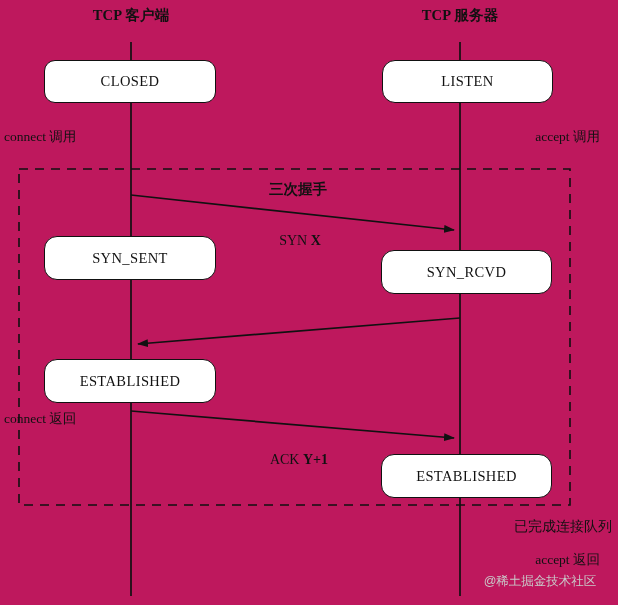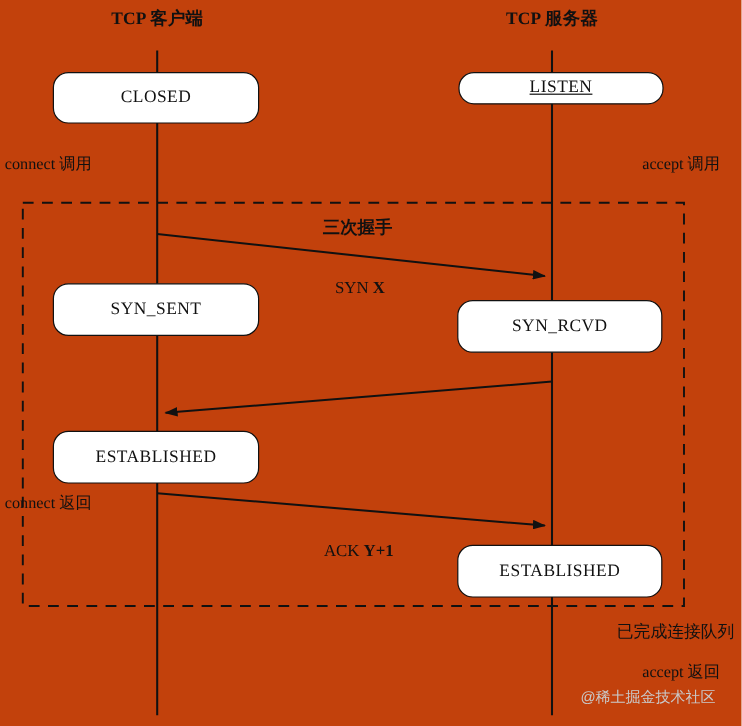--- a/index.html
+++ b/index.html
@@ -4,21 +4,21 @@
 <style>
   html, body {
     margin: 0;
     padding: 0;
     background: #ffffff;
   }
   #diagram-root {
     position: relative;
     width: 618px;
     height: 605px;
-    background: #c2410c;
+    background: #be185d;
     font-family: "Liberation Serif", "DejaVu Serif", serif;
     overflow: hidden;
   }
   .svg-layer {
     position: absolute;
     top: 0;
     left: 0;
     width: 618px;
     height: 605px;
   }
@@ -116,22 +116,22 @@
     <line x1="131" y1="195" x2="454" y2="230" stroke="#111111" stroke-width="1.7" marker-end="url(#arrowhead)"></line>
 
     <line x1="460" y1="318" x2="138" y2="344" stroke="#111111" stroke-width="1.7" marker-end="url(#arrowhead)"></line>
 
     <line x1="131" y1="411" x2="454" y2="438" stroke="#111111" stroke-width="1.7" marker-end="url(#arrowhead)"></line>
   </svg>
 
   <div class="col-header" style="left:131px; top:6px;">TCP 客户端</div>
   <div class="col-header" style="left:460px; top:6px;">TCP 服务器</div>
 
-  <div class="state-box" style="left:44px; top:60px; width:172px; height:43px;">CLOSED</div>
-  <div class="state-box" style="left:382px; top:60px; width:171px; height:27px;text-decoration:underline;">LISTEN</div>
+  <div class="state-box" style="left:44px; top:60px; width:172px; height:43px;border-radius:11px;">CLOSED</div>
+  <div class="state-box" style="left:382px; top:60px; width:171px; height:43px;">LISTEN</div>
   <div class="state-box" style="left:44px; top:236px; width:172px; height:44px;">SYN_SENT</div>
   <div class="state-box" style="left:381px; top:250px; width:171px; height:44px;">SYN_RCVD</div>
   <div class="state-box" style="left:44px; top:359px; width:172px; height:44px;">ESTABLISHED</div>
   <div class="state-box" style="left:381px; top:454px; width:171px; height:44px;">ESTABLISHED</div>
 
   <div class="side-note" style="left:4px; top:128px;">connect 调用</div>
   <div class="side-note right-aligned" style="left:600px; top:128px;">accept 调用</div>
   <div class="side-note" style="left:4px; top:410px;">connect 返回</div>
   <div class="side-note right-aligned" style="left:600px; top:551px;">accept 返回</div>
 

